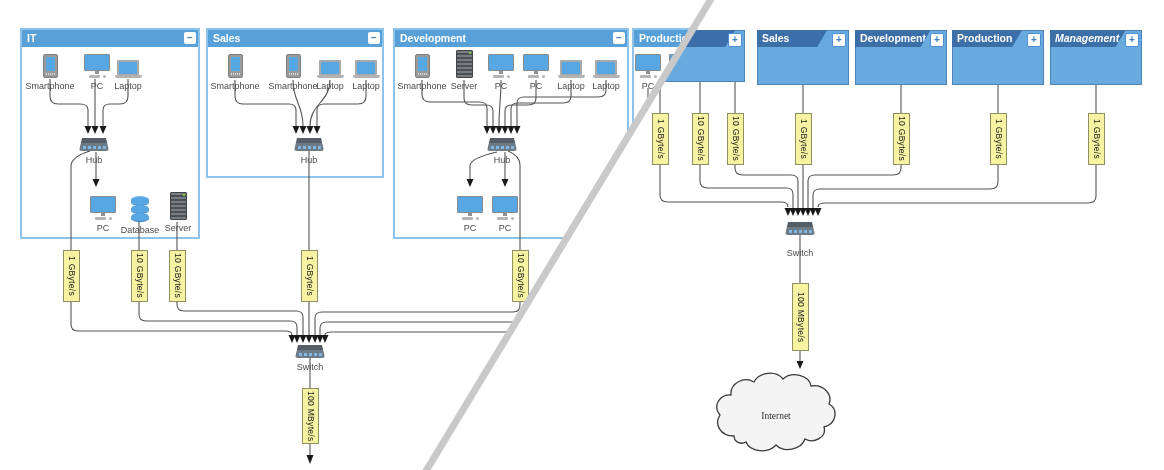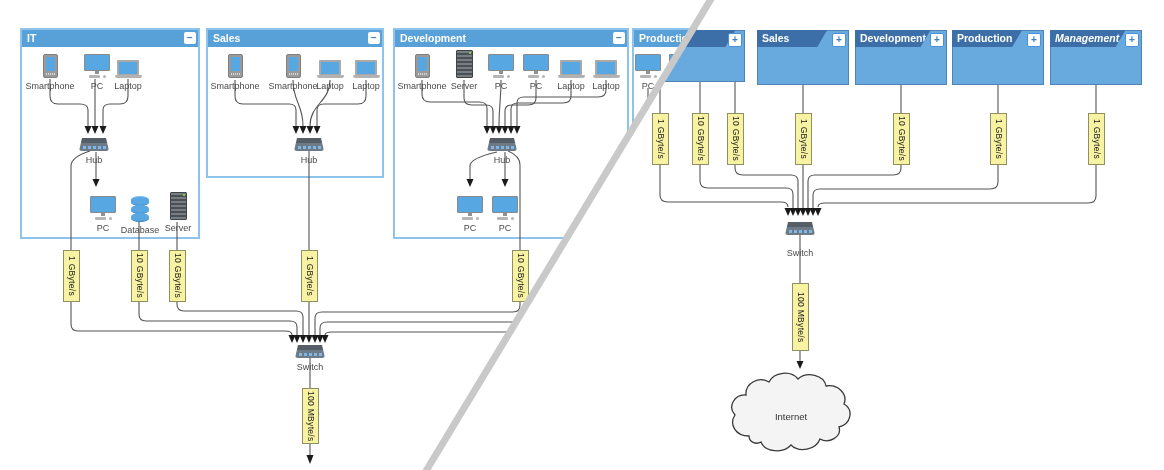--- a/index.html
+++ b/index.html
@@ -476,21 +476,21 @@
           <i></i>
           <i></i>
           <i></i>
           <i></i>
           <i></i>
         </div>
     </div>
     <div class="ulabel" style="left:768px;top:248px;">Switch</div>
     <div class="elabel" style="left:792px;top:283px;height:68px;">100 MByte/s</div>
 
-    <div class="cloud" style="left:727px;top:370px;width:128px;height:94px;">
+    <div class="cloud" style="left:712px;top:370px;width:128px;height:94px;font-family:Liberation Serif, serif;">
       <svg width="128" height="94" viewBox="0 0 128 94">
         <path d="M 22 66 C 8 66 2 54 8 45 C 0 36 8 24 19 25 C 18 13 32 6 42 12 C 47 2 64 0 71 9 C 80 1 97 5 99 16 C 111 14 121 24 117 34 C 127 40 124 54 112 57 C 115 67 102 74 93 69 C 89 80 72 83 64 75 C 56 84 38 82 34 72 C 29 75 22 72 22 66 Z" fill="#f4f4f4" stroke="#3a3a3a" stroke-width="1.3"></path>
       </svg>
       <div class="clabel">Internet</div>
     </div>
   </div>
 
   <svg class="divider" width="1164" height="470">
     <line x1="714" y1="-6" x2="423" y2="476" stroke="#c9c9c9" stroke-width="7"></line>
   </svg>

